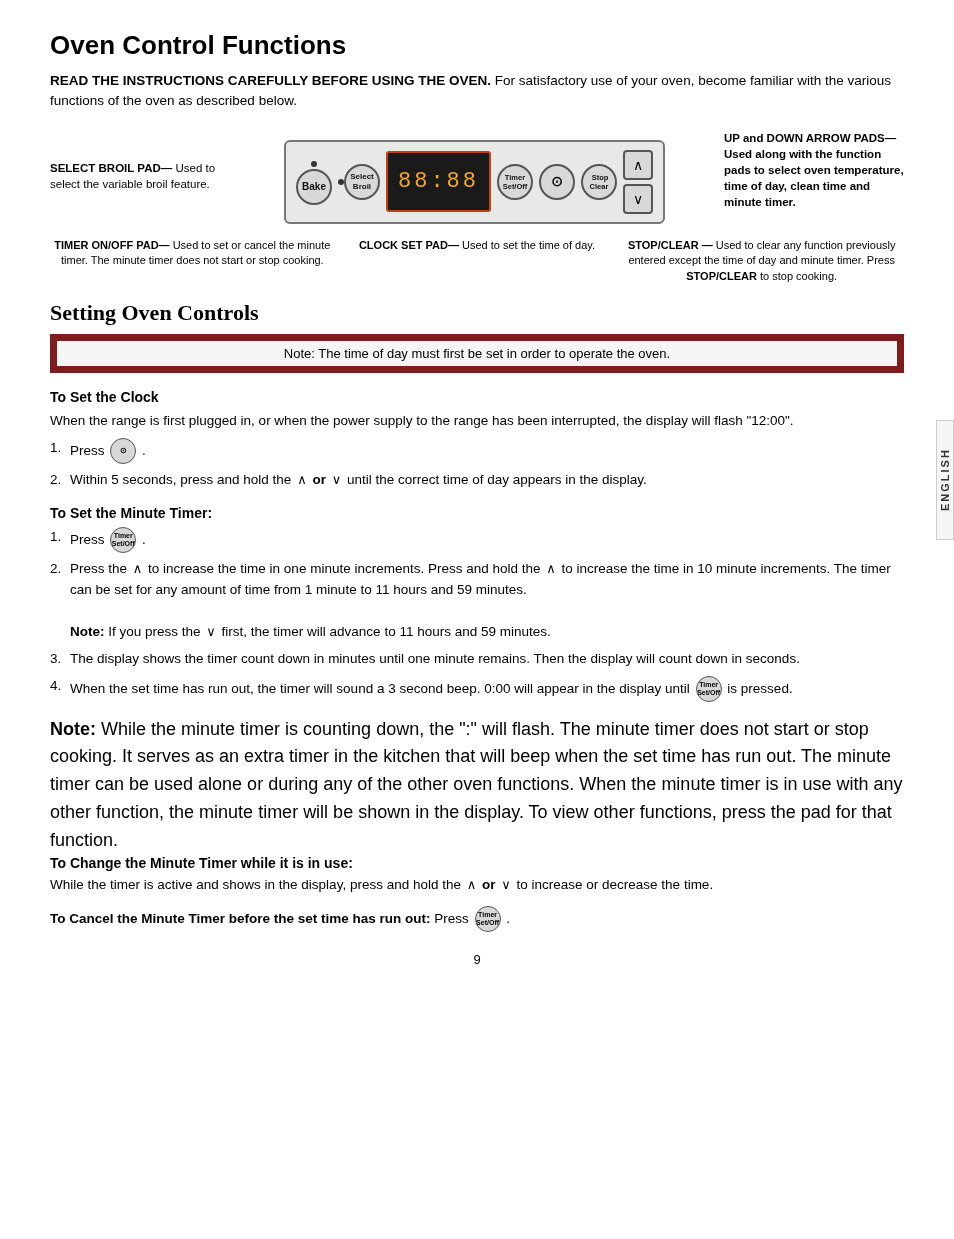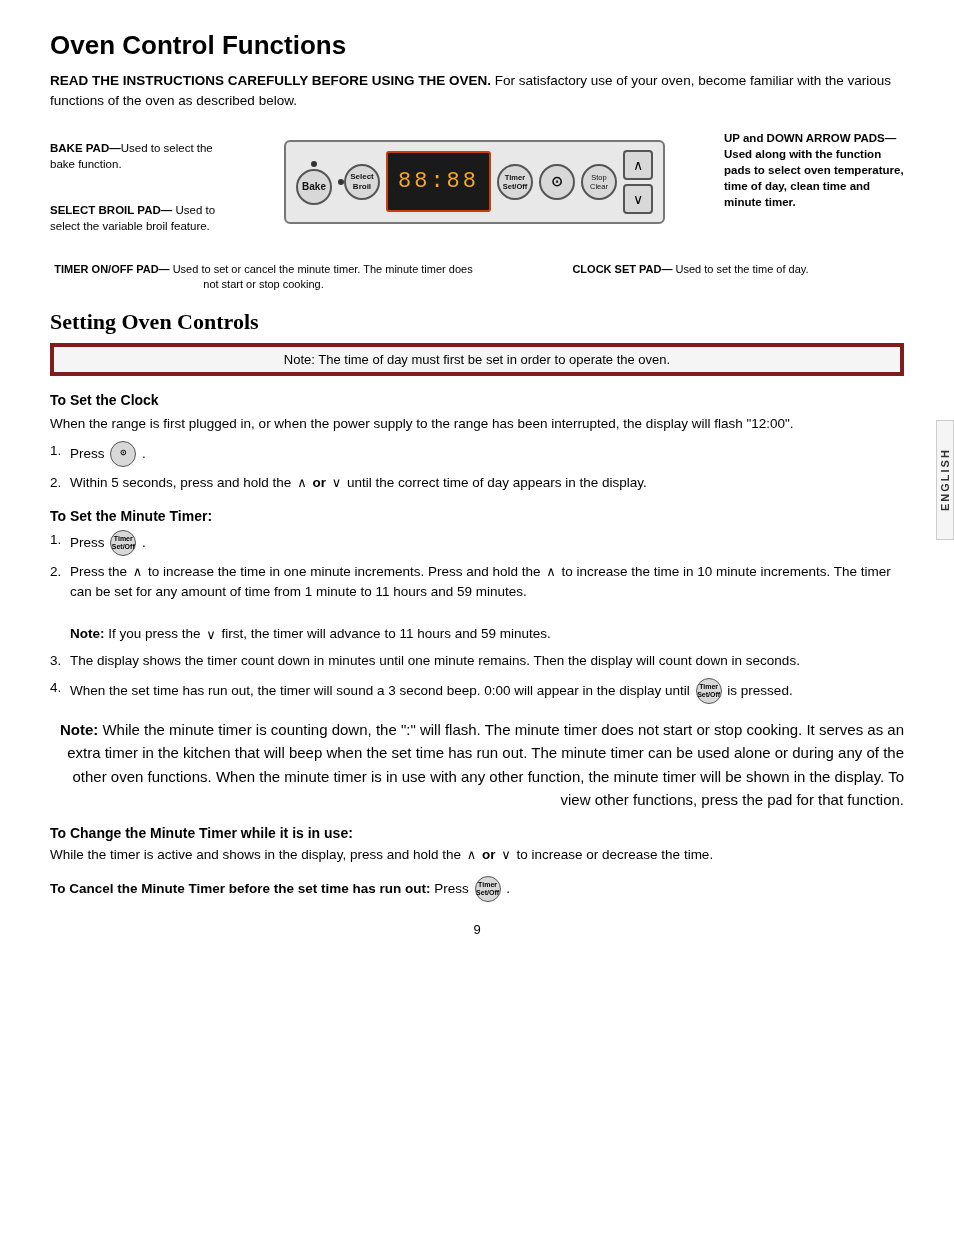--- a/index.html
+++ b/index.html
@@ -98,21 +98,21 @@
     .section-title {
       font-size: 22px;
       font-weight: 900;
       font-family: Liberation Serif, serif;
       margin-bottom: 8px;
       margin-top: 16px;
     }
 
     .note-bar {
       background: #f5f5f5;
-      border: 4px solid #7f1d1d;
+      border: 7px solid #7f1d1d;
       padding: 5px 10px;
       font-size: 13px;
       margin-bottom: 16px;
       text-align: center;
     }
 
     .subsection-title {
       font-size: 14px;
       font-weight: bold;
       margin-bottom: 6px;
@@ -168,30 +168,29 @@
       font-size: 13px;
       vertical-align: middle;
       margin: 0 2px;
     }
 
     .note-inline {
       font-weight: bold;
     }
 
     .note-text-block {
-      font-size: 15px;
+      font-size: 18px;
       line-height: 1.55;
       margin-top: 14px;
-      text-align: right;
     }
 
     .bold-subsection {
       font-size: 14px;
       font-weight: bold;
-      margin-top: 14px;
+      margin-top: 0;
       margin-bottom: 4px;
     }
 
     .cancel-line {
       font-size: 13.5px;
       line-height: 1.55;
       margin-top: 10px;
     }
 
     
@@ -295,23 +294,20 @@
 <h1 class="page-title">Oven Control Functions</h1>
 
 <p class="intro-text">
   <span class="intro-bold">READ THE INSTRUCTIONS CAREFULLY BEFORE USING THE OVEN.</span><span> For satisfactory use of your oven, become familiar with the various functions of the oven as described below.</span>
 </p>
 
 <div class="diagram-wrapper">
   <div class="diagram-top-row">
 
     <div class="diag-left-labels">
-      <div class="label-item" style="margin-top:10px;">
-        <strong>BAKE PAD—</strong>Used to select the bake function.
-      </div>
       <div class="label-item" style="margin-top:30px;">
         <strong>SELECT BROIL PAD—</strong> Used to select the variable broil feature.
       </div>
     </div>
 
     <div class="diag-center-panel">
       <div class="panel-row">
 
         <div style="display:flex;flex-direction:column;align-items:center;">
           <div class="dot-indicator"></div>
@@ -322,21 +318,21 @@
           <div class="dot-indicator"></div>
           <div class="btn-circle" style="font-size:8px;font-weight:bold;line-height:1.2;">Select<br>Broil</div>
         </div>
 
         <div class="display-box">88:88</div>
 
         <div class="btn-circle" style="font-size:7.5px;font-weight:bold;line-height:1.2;">Timer<br>Set/Off</div>
 
         <div class="btn-circle" style="font-size:14px;">⊙</div>
 
-        <div class="btn-circle" style="font-size:7.5px;font-weight:normal;line-height:1.2;">Stop<br>Clear</div>
+        <div class="btn-circle" style="font-size:7.5px;font-weight:bold;line-height:1.2;text-align:right;">Stop<br>Clear</div>
 
         <div class="arrow-col">
           <div class="arrow-btn">∧</div>
           <div class="arrow-btn">∨</div>
         </div>
       </div>
     </div>
 
     <div class="diag-right-labels">
       <div class="label-item">
@@ -345,20 +341,23 @@
     </div>
   </div>
 
   <div class="diag-bottom-row">
     <div class="bottom-diag-label">
       <strong>TIMER ON/OFF PAD—</strong> Used to set or cancel the minute timer. The minute timer does not start or stop cooking.
     </div>
     <div class="bottom-diag-label">
       <strong>CLOCK SET PAD—</strong> Used to set the time of day.
     </div>
+    <div class="bottom-diag-label">
+      <strong>STOP/CLEAR —</strong> Used to clear any function previously entered except the time of day and minute timer. Press <strong>STOP/CLEAR</strong> to stop cooking.
+    </div>
   </div>
 </div>
 
 <h2 class="section-title">Setting Oven Controls</h2>
 
 <div class="note-bar">Note: The time of day must first be set in order to operate the oven.</div>
 
 <div class="subsection-title">To Set the Clock</div>
 <p class="body-text">When the range is first plugged in, or when the power supply to the range has been interrupted, the display will flash "12:00".</p>
 

